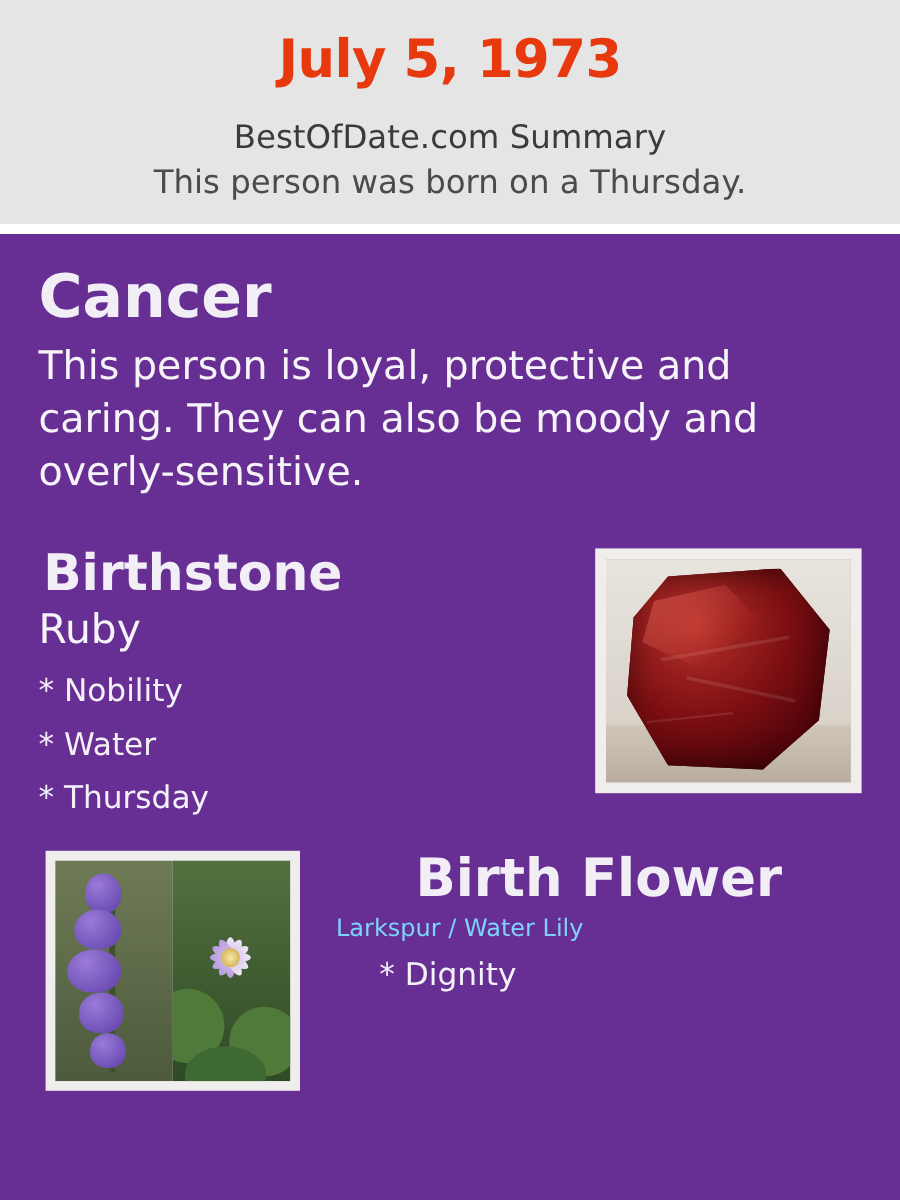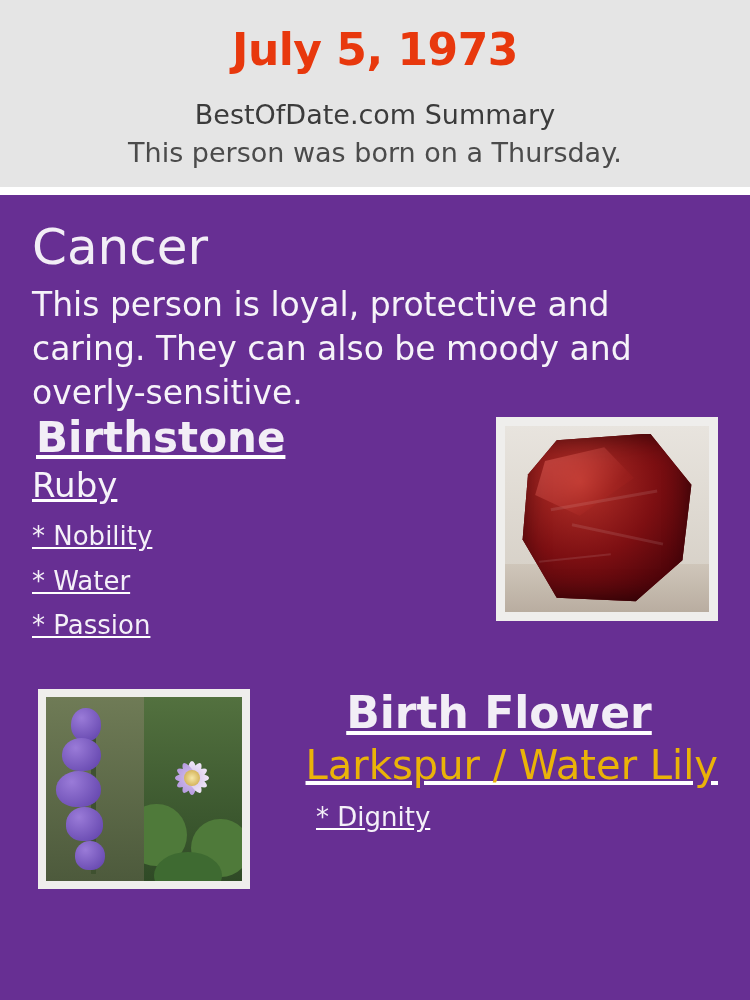--- a/index.html
+++ b/index.html
@@ -51,37 +51,37 @@
   .body {
     background: #672f93;
     color: #ffffff;
     padding: 26px 32px 20px 32px;
     height: 815px;
     position: relative;
   }
 
   .zodiac-title {
     font-size: 50px;
-    font-weight: normal;
+    font-weight: bold;
     line-height: 1.05;
     color: #f2eef6;
   }
   .zodiac-desc {
     font-size: 33px;
     line-height: 1.33;
     margin-top: 10px;
     color: #f6f3f9;
     max-width: 620px;
   }
 
   
   .stone-section {
+    margin-top: 40px;
     position: relative;
     min-height: 230px;
-    text-decoration: underline;
   }
   .stone-text {
     width: 430px;
   }
   .stone-heading {
     font-size: 42px;
     font-weight: bold;
     line-height: 1.1;
     color: #f2eef6;
     margin-left: 4px;
@@ -148,24 +148,23 @@
     background: linear-gradient(#cfc6ba, #b9ada0);
   }
   .stone-bg-top {
     position: absolute;
     left: 0; top: 0; width: 100%; height: 76%;
     background: linear-gradient(#e8e4de, #d8d2c9);
   }
 
   
   .flower-section {
-    margin-top: 44px;
+    margin-top: 24px;
     position: relative;
     min-height: 210px;
-    text-decoration: underline;
   }
   .flower-photo {
     position: absolute;
     left: 6px;
     top: 0px;
     width: 212px;
     height: 200px;
     background: #efeeec;
     padding: 8px;
   }
@@ -241,25 +240,25 @@
     text-align: left;
   }
   .flower-heading {
     font-size: 44px;
     font-weight: bold;
     line-height: 1.1;
     color: #f2eef6;
     text-align: center;
   }
   .flower-name {
-    font-size: 40px;
+    font-size: 20px;
     line-height: 1.2;
     margin-top: 4px;
-    color: #eab308;
-    text-align: right;
+    color: #7dd3fc;
+    text-align: left;
   }
   .flower-traits { margin-top: 14px; padding-left: 36px; }
   .flower-traits .trait { margin-top: 14px; font-size: 26px; }
 </style>
 </head>
 <body>
 
 <div class="page">
 
   <div class="header">
@@ -273,21 +272,21 @@
 
     <div class="zodiac-title">Cancer</div>
     <div class="zodiac-desc">This person is loyal, protective and caring. They can also be moody and overly-sensitive.</div>
 
     <div class="stone-section">
       <div class="stone-text">
         <div class="stone-heading">Birthstone</div>
         <div class="stone-name">Ruby</div>
         <div class="trait">* Nobility</div>
         <div class="trait">* Water</div>
-        <div class="trait">* Passion</div>
+        <div class="trait">* Thursday</div>
       </div>
       <div class="stone-photo">
         <div class="stone-img">
           <div class="stone-bg-top"></div>
           <div class="stone-bg-bottom"></div>
           <div class="ruby">
             <span class="ruby-facet f1"></span>
             <span class="ruby-facet f2"></span>
             <span class="ruby-facet f3"></span>
           </div>

